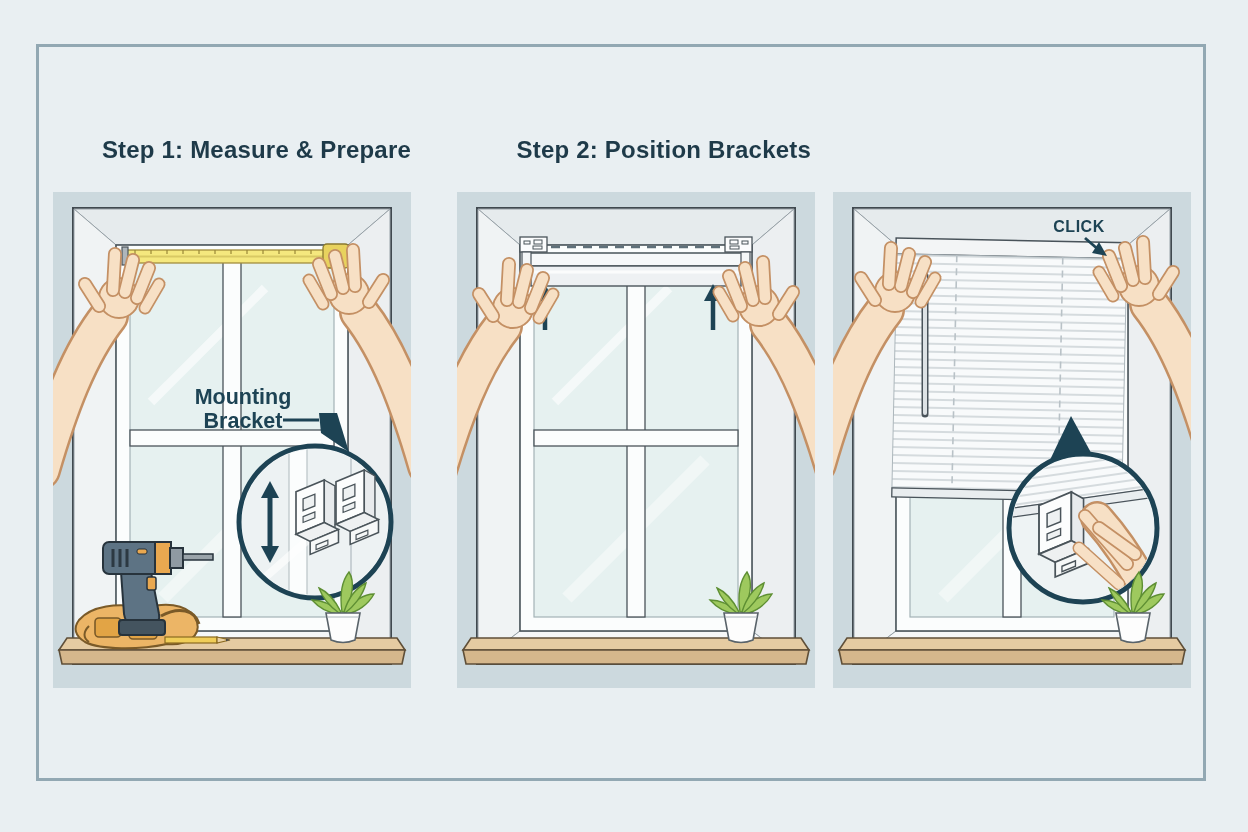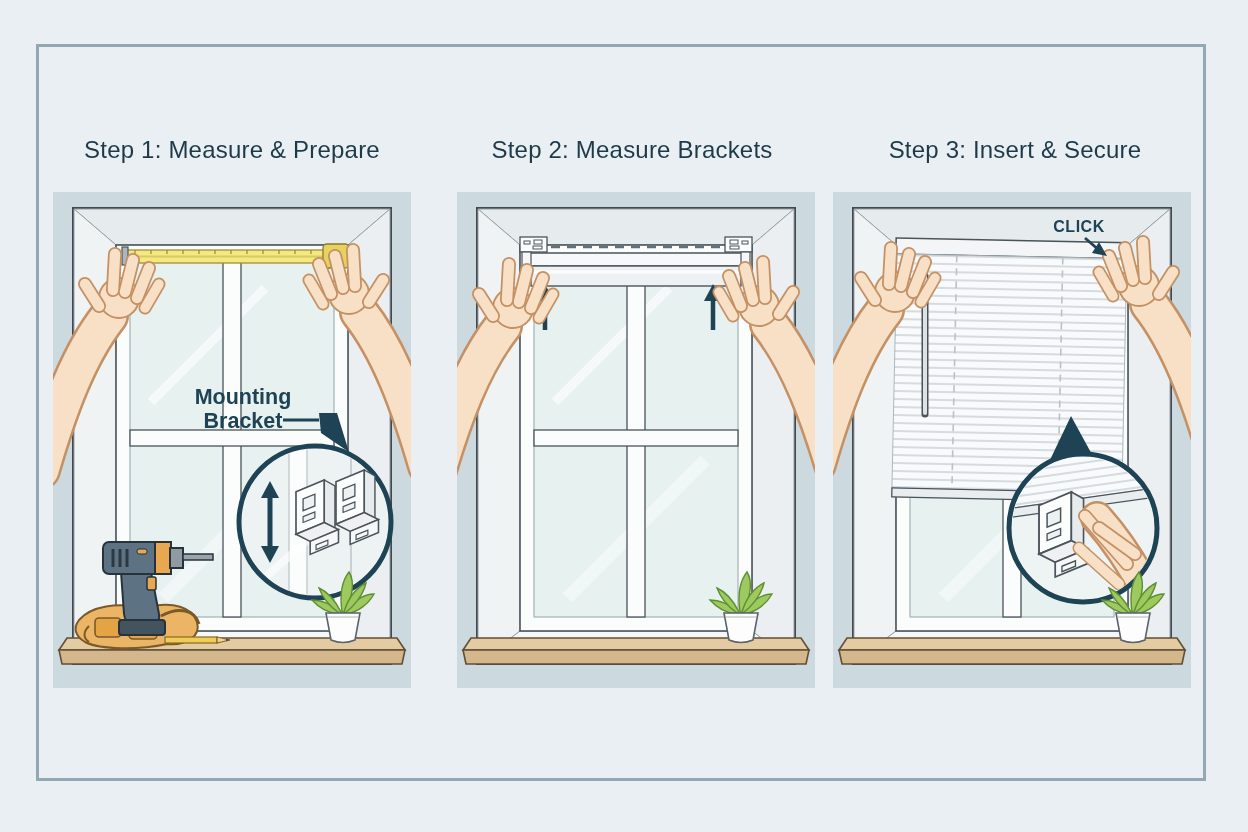--- a/index.html
+++ b/index.html
@@ -7,22 +7,22 @@
     position:relative;width:1248px;height:832px;overflow:hidden;
     background:var(--page-bg,#e9eff2);
     font-family:"Liberation Sans", sans-serif;
   }
   .frame{
     position:absolute;left:36px;top:44px;width:1170px;height:737px;
     border:3px solid var(--frame-border,#92a8b3);
     box-sizing:border-box;
   }
   .step-title{
-    position:absolute;top:136px;width:358px;text-align:center;
-    font-size:24px;font-weight:400;letter-spacing:.2px;
+    position:absolute;top:136px;width:358px;text-align:right;
+    font-size:24px;font-weight:700;letter-spacing:.2px;
     color:var(--title-text,#1e3a49);
   }
   .t1{left:53px}.t2{left:453px}.t3{left:836px}
   .panel{position:absolute;top:192px;width:358px;height:372px;}
   .p1{left:53px}.p2{left:457px}.p3{left:833px}
   svg{display:block}
   svg text{font-family:"Liberation Sans", sans-serif;}
   .panel-bg{fill:var(--panel-bg,#ccd9de);}
   .c-glass{fill:var(--glass,#e6f1f0);}
   .c-skin{fill:var(--skin,#f7e0c5);}
@@ -131,22 +131,21 @@
       <g id="up-arrow">
         <line x1="0" y1="46" x2="0" y2="14" class="s-navy" stroke-width="4.5"></line>
         <polygon points="0,0 -9,17 9,17" class="c-navy"></polygon>
       </g>
     </defs>
   </svg>
 
   <div class="frame"></div>
 
   <div class="step-title t1">Step 1: Measure &amp; Prepare</div>
-  <div class="step-title t2">Step 2: Measure Brackets</div>
-  <div class="step-title t3">Step 3: Insert &amp; Secure</div>
+  <div class="step-title t2">Step 2: Position Brackets</div>
 
   <div class="panel p1">
     <svg width="358" height="496" viewBox="0 0 358 496">
       <rect class="panel-bg" width="358" height="496"></rect>
       <use href="#win"></use>
 
       <g>
         <rect x="74" y="58" width="214" height="13" class="c-tape" stroke="#a28e3e" stroke-width="1.3"></rect>
         <line x1="74" y1="64.5" x2="288" y2="64.5" stroke="#d9c964" stroke-width="2"></line>
         <path d="M82 58 V62 M98 58 V62 M114 58 V62 M130 58 V62 M146 58 V62 M162 58 V62 M178 58 V62 M194 58 V62 M210 58 V62 M226 58 V62 M242 58 V62 M258 58 V62 M274 58 V62" stroke="#9a8838" stroke-width="1.2"></path>

